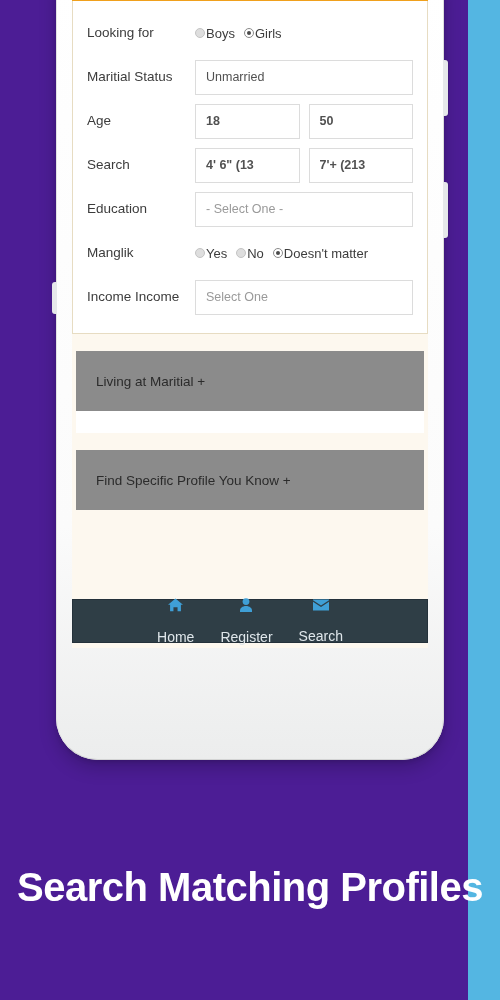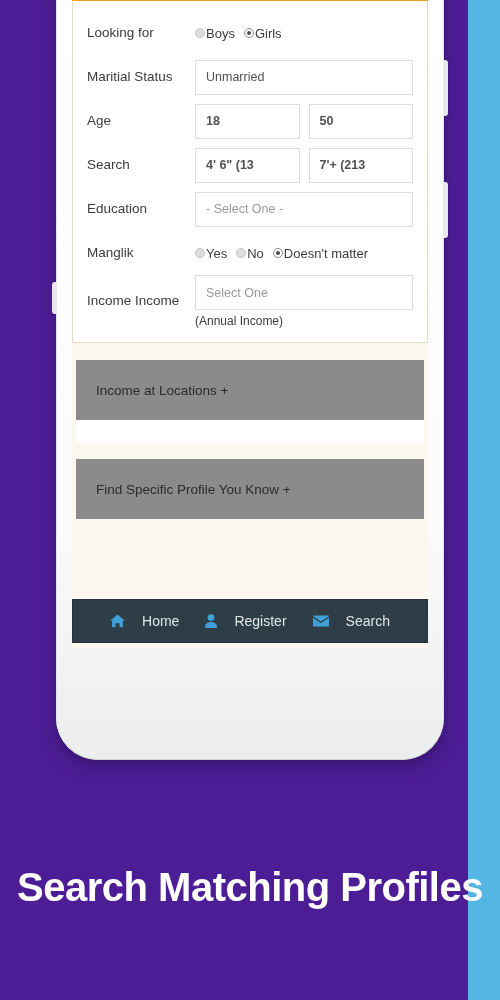--- a/index.html
+++ b/index.html
@@ -116,21 +116,21 @@
 
   
   .navbar {
     position:absolute; left:16px; top:617px;
     width:356px; height:44px;
     background:#2f3e46;
     display:flex; align-items:center; justify-content:center;
     gap:26px;
     border:1px solid #24313a;
   }
-  .nav-item { display:flex; align-items:center; gap:17px; cursor:pointer; }
+  .nav-item { display:flex; align-items:center; gap:17px; cursor:pointer;flex-direction:column; }
   .nav-icon { color:#3f9fd6; display:flex; align-items:center; }
   .nav-icon svg { display:block; }
   .nav-text { font-size:14px; color:#dfe6ea; }
 
   
   .caption {
     position:absolute; left:0; top:838px; width:500px;
     text-align:center;
     font-size:40px; font-weight:bold; color:#ffffff;
     letter-spacing:-0.5px;
@@ -216,32 +216,31 @@
               <div class="radio-wrap">
                 <span class="radio sel"></span>
                 <span class="radio-label">Doesn't matter</span>
               </div>
             </div>
           </div>
         </div>
 
         <div class="f-row">
           <div class="f-label">Income Income</div>
-          <div class="f-ctrl" style="flex-direction:column; gap:0;">
+          <div class="f-ctrl" style="flex-direction:column; gap:8px;">
             <div class="txt placeholder">Select One</div>
-            <div class="hint">(Annual Income)</div>
           </div>
         </div>
 
       </div>
 
       <div class="panel-gap"></div>
 
       <div class="panel">
-        <span>Income at Locations +</span>
+        <span>Living at Maritial +</span>
       </div>
       <div class="panel-body"></div>
 
       <div class="panel-gap"></div>
 
       <div class="panel">
         <span>Find Specific Profile You Know +</span>
       </div>
 
     </div>

